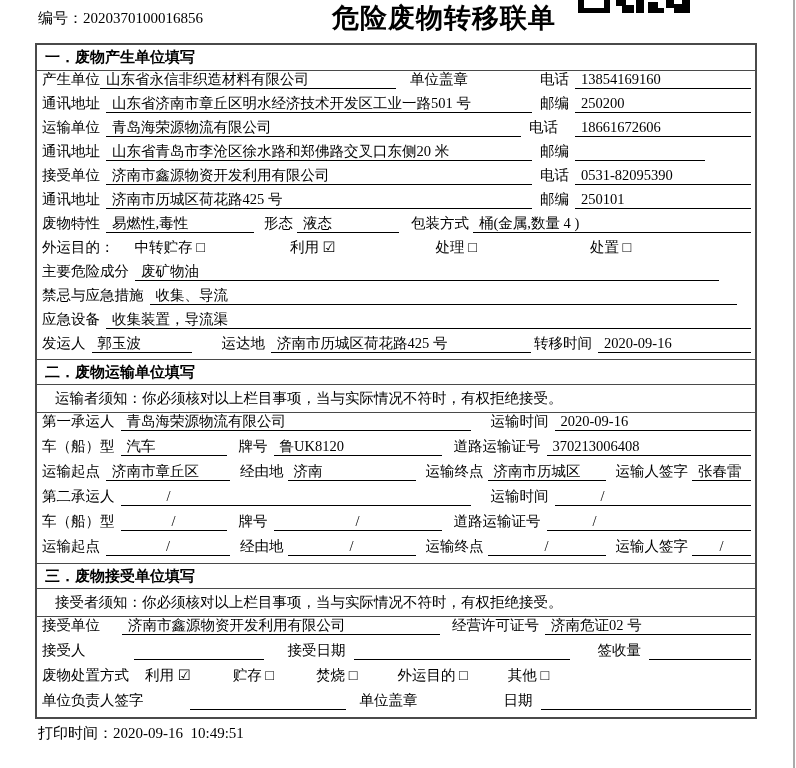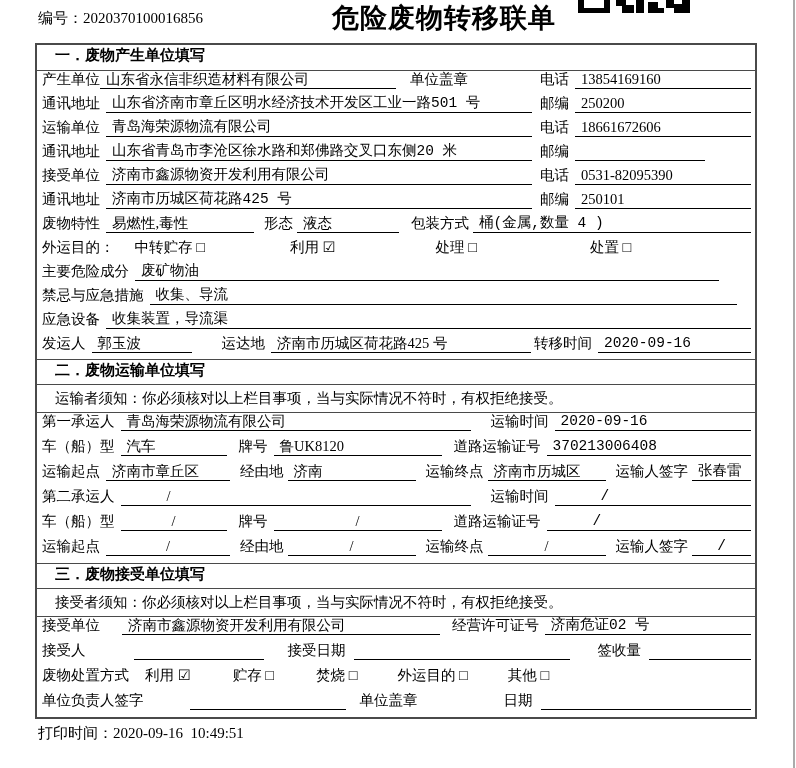--- a/index.html
+++ b/index.html
@@ -13,31 +13,31 @@
   .window-edge { position:absolute; top:0; right:1px; width:2px; height:100%; background:#ababab; }
   .doc { position:absolute; left:35px; top:0; width:722px; }
 
   .hdr { position:relative; height:43px; }
   .serial { position:absolute; left:3px; top:9px; font-size:15px; white-space:nowrap; }
   .form-title { position:absolute; left:297px; top:0; font-size:27px; font-weight:bold;
     letter-spacing:1px; white-space:nowrap; font-family:"DejaVu Sans","Liberation Sans",sans-serif; }
   .qr { position:absolute; left:543px; top:0; }
 
   .form { width:722px; border:2px solid #4a4a4a; }
-  .sec-h { height:26px; line-height:24px; padding:0 18px; font-weight:bold; font-size:15px;
-    border-bottom:1.5px solid #4a4a4a; font-family:Liberation Mono, monospace; }
+  .sec-h { height:26px; line-height:24px; padding:0 8px; font-weight:bold; font-size:15px;
+    border-bottom:1.5px solid #4a4a4a; font-family:Liberation Serif, serif; }
   .sec-h.bt { border-top:1.5px solid #4a4a4a; }
   .note { height:28px; line-height:27px; padding:0 18px; border-bottom:1.5px solid #4a4a4a; white-space:nowrap; }
 
   .row { display:flex; align-items:flex-start; height:24px; padding:0 4px 3px 5px; }
   .row25 { height:25px; }
   .lbl { white-space:nowrap; line-height:17px; flex:none; }
   .val { white-space:nowrap; line-height:17px; border-bottom:1px solid #000;
          padding-left:6px; min-height:18px; flex:none; overflow:hidden; }
-  .vf  { flex:1 1 auto;font-family:Liberation Mono, monospace; }
+  .vf  { flex:1 1 auto; }
   .sp  { flex:1 1 auto; }
   .cb  { white-space:nowrap; line-height:17px; flex:none; }
   .ind { text-indent:40px; }
   .ctr { text-align:center; padding-left:0; }
 
   .print-line { margin-top:5px; padding-left:3px; font-size:15px; white-space:pre; }
 </style>
 </head>
 <body>
 
@@ -79,21 +79,21 @@
         <span class="lbl">通讯地址</span>
         <span class="val vf" style="margin-left:6px;margin-right:8px">山东省济南市章丘区明水经济技术开发区工业一路501 号</span>
         <span class="lbl">邮编</span>
         <span class="val" style="width:176px;margin-left:6px">250200</span>
       </div>
 
       <div class="row">
         <span class="lbl">运输单位</span>
         <span class="val vf" style="margin-left:6px;margin-right:8px">青岛海荣源物流有限公司</span>
         <span class="lbl">电话</span>
-        <span class="val" style="width:176px;margin-left:6px">18661672606</span>
+        <span class="val" style="width:176px;margin-left:17px">18661672606</span>
       </div>
 
       <div class="row">
         <span class="lbl">通讯地址</span>
         <span class="val vf" style="margin-left:6px;margin-right:8px">山东省青岛市李沧区徐水路和郑佛路交叉口东侧20 米</span>
         <span class="lbl">邮编</span>
         <span class="val" style="width:130px;margin-left:6px;margin-right:46px"></span>
       </div>
 
       <div class="row">

